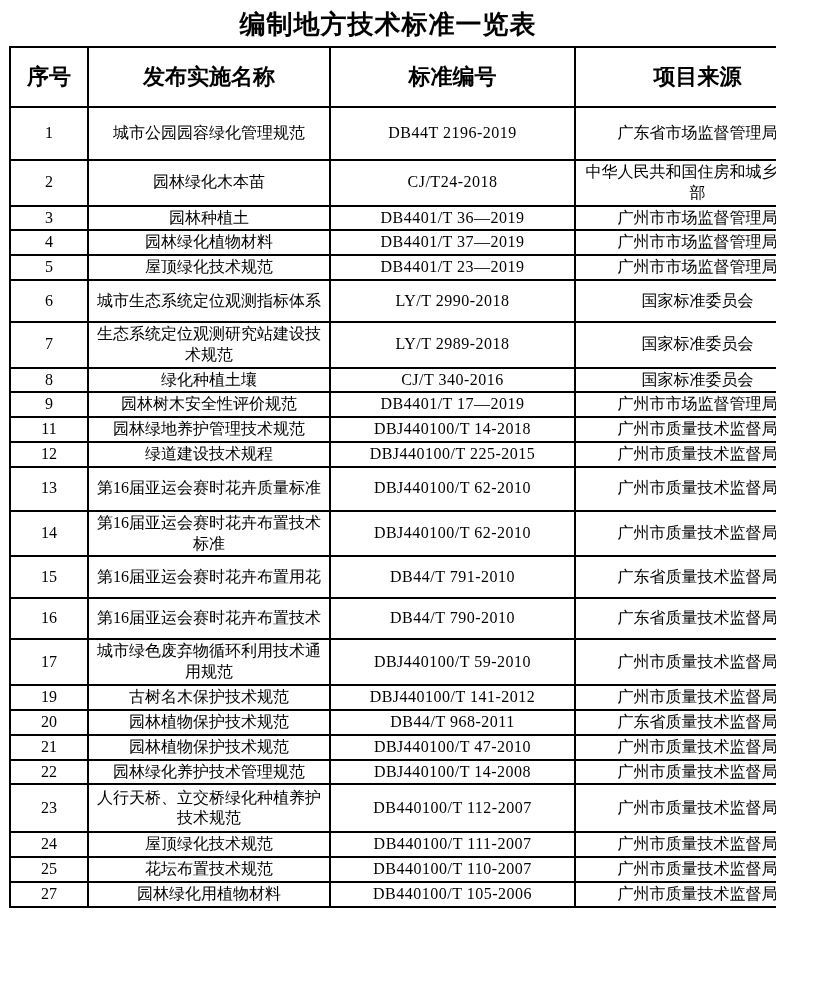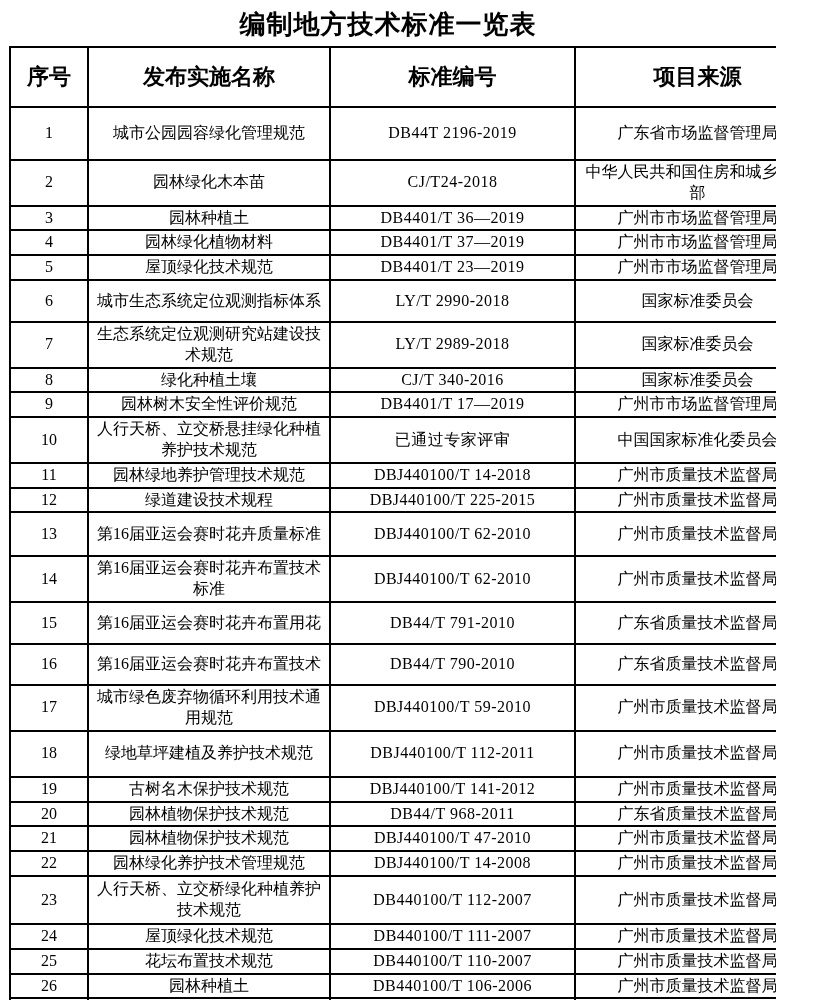--- a/index.html
+++ b/index.html
@@ -126,26 +126,20 @@
           <td class="cell-name">绿化种植土壤</td>
           <td class="cell-code">CJ/T 340-2016</td>
           <td class="cell-source">国家标准委员会</td>
         </tr>
         <tr style="height: 23px;">
           <td class="cell-index">9</td>
           <td class="cell-name">园林树木安全性评价规范</td>
           <td class="cell-code">DB4401/T 17—2019</td>
           <td class="cell-source">广州市市场监督管理局</td>
         </tr>
-        <tr style="height: 44px;">
-          <td class="cell-index">10</td>
-          <td class="cell-name">人行天桥、立交桥悬挂绿化种植养护技术规范</td>
-          <td class="cell-code">已通过专家评审</td>
-          <td class="cell-source">中国国家标准化委员会</td>
-        </tr>
         <tr style="height: 23px; margin-top: 24px;">
           <td class="cell-index">11</td>
           <td class="cell-name">园林绿地养护管理技术规范</td>
           <td class="cell-code">DBJ440100/T 14-2018</td>
           <td class="cell-source">广州市质量技术监督局</td>
         </tr>
         <tr style="height: 24px;">
           <td class="cell-index">12</td>
           <td class="cell-name">绿道建设技术规程</td>
           <td class="cell-code">DBJ440100/T 225-2015</td>
@@ -174,26 +168,20 @@
           <td class="cell-name">第16届亚运会赛时花卉布置技术</td>
           <td class="cell-code">DB44/T 790-2010</td>
           <td class="cell-source">广东省质量技术监督局</td>
         </tr>
         <tr style="height: 45px;">
           <td class="cell-index">17</td>
           <td class="cell-name">城市绿色废弃物循环利用技术通用规范</td>
           <td class="cell-code">DBJ440100/T 59-2010</td>
           <td class="cell-source">广州市质量技术监督局</td>
         </tr>
-        <tr style="height: 46px;">
-          <td class="cell-index">18</td>
-          <td class="cell-name">绿地草坪建植及养护技术规范</td>
-          <td class="cell-code">DBJ440100/T 112-2011</td>
-          <td class="cell-source">广州市质量技术监督局</td>
-        </tr>
         <tr style="height: 25px;">
           <td class="cell-index">19</td>
           <td class="cell-name">古树名木保护技术规范</td>
           <td class="cell-code">DBJ440100/T 141-2012</td>
           <td class="cell-source">广州市质量技术监督局</td>
         </tr>
         <tr style="height: 23px;">
           <td class="cell-index">20</td>
           <td class="cell-name">园林植物保护技术规范</td>
           <td class="cell-code">DB44/T 968-2011</td>
@@ -220,26 +208,20 @@
         <tr style="height: 23px; margin-left: 28px;">
           <td class="cell-index">24</td>
           <td class="cell-name">屋顶绿化技术规范</td>
           <td class="cell-code">DB440100/T 111-2007</td>
           <td class="cell-source">广州市质量技术监督局</td>
         </tr>
         <tr style="height: 23px;">
           <td class="cell-index">25</td>
           <td class="cell-name">花坛布置技术规范</td>
           <td class="cell-code">DB440100/T 110-2007</td>
-          <td class="cell-source">广州市质量技术监督局</td>
-        </tr>
-        <tr style="height: 23px;">
-          <td class="cell-index">26</td>
-          <td class="cell-name">园林种植土</td>
-          <td class="cell-code">DB440100/T 106-2006</td>
           <td class="cell-source">广州市质量技术监督局</td>
         </tr>
         <tr style="height: 24px;">
           <td class="cell-index">27</td>
           <td class="cell-name">园林绿化用植物材料</td>
           <td class="cell-code">DB440100/T 105-2006</td>
           <td class="cell-source">广州市质量技术监督局</td>
         </tr>
       </tbody>
   </table>

